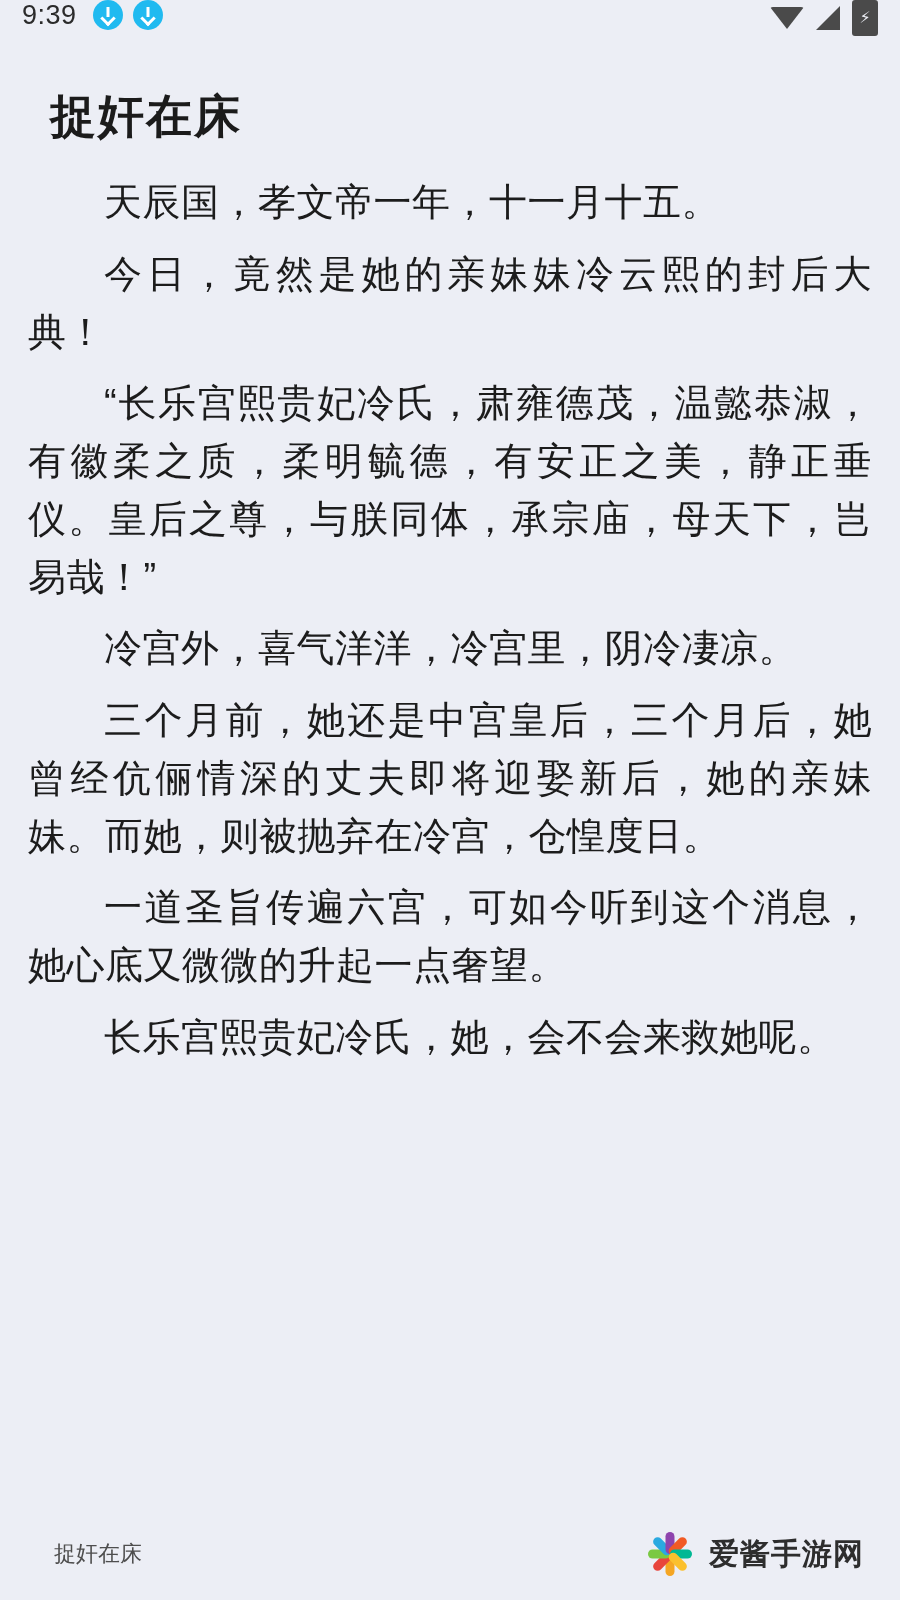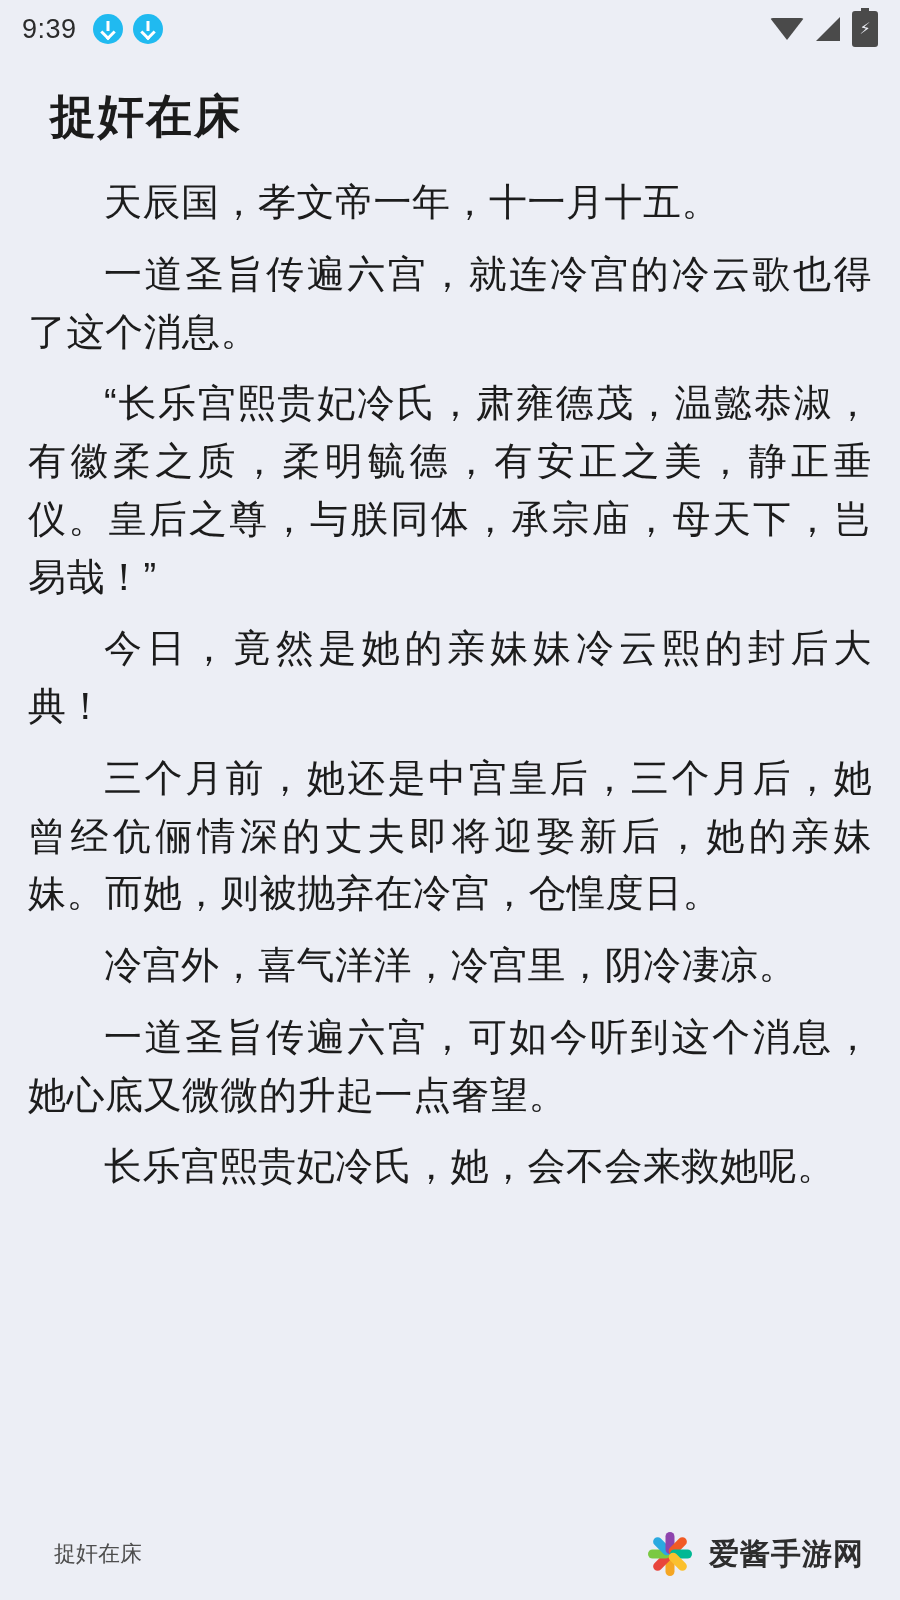--- a/index.html
+++ b/index.html
@@ -12,21 +12,21 @@
     background: #eceef5;
     font-family: "Liberation Sans", "DejaVu Sans", sans-serif;
     overflow: hidden;
     position: relative;
   }
 
   
   .status-bar {
     height: 58px;
     display: flex;
-    align-items: center;
+    align-items: flex-start;
     padding: 0 22px;
     box-sizing: border-box;
   }
   .status-clock {
     font-size: 27px;
     color: #2b2b2b;
     font-weight: 400;
     letter-spacing: 0.5px;
   }
   .status-icons-left {
@@ -191,25 +191,24 @@
     <div class="wifi-icon"></div>
     <div class="signal-icon"></div>
     <div class="battery-icon"></div>
   </div>
 </div>
 
 <div class="reader">
   <h1 class="chapter-title">捉奸在床</h1>
 
   <p class="paragraph">天辰国，孝文帝一年，十一月十五。</p>
-  <p class="paragraph">一道圣旨传遍六宫，就连冷宫的冷云歌也得了这个消息。</p>
+  <p class="paragraph">今日，竟然是她的亲妹妹冷云熙的封后大典！</p>
   <p class="paragraph">“长乐宫熙贵妃冷氏，肃雍德茂，温懿恭淑，有徽柔之质，柔明毓德，有安正之美，静正垂仪。皇后之尊，与朕同体，承宗庙，母天下，岂易哉！”</p>
-  <p class="paragraph">今日，竟然是她的亲妹妹冷云熙的封后大典！</p>
+  <p class="paragraph">冷宫外，喜气洋洋，冷宫里，阴冷凄凉。</p>
   <p class="paragraph">三个月前，她还是中宫皇后，三个月后，她曾经伉俪情深的丈夫即将迎娶新后，她的亲妹妹。而她，则被抛弃在冷宫，仓惶度日。</p>
-  <p class="paragraph">冷宫外，喜气洋洋，冷宫里，阴冷凄凉。</p>
   <p class="paragraph">一道圣旨传遍六宫，可如今听到这个消息，她心底又微微的升起一点奢望。</p>
   <p class="paragraph">长乐宫熙贵妃冷氏，她，会不会来救她呢。</p>
 </div>
 
 <div class="footer">
   <div class="footer-title">捉奸在床</div>
   <div class="watermark">
     <div class="wm-logo">
       <span style="background:#f5a623; transform: translate(-50%,0) rotate(0deg);"></span>
       <span style="background:#e8453c; transform: translate(-50%,0) rotate(45deg);"></span>

